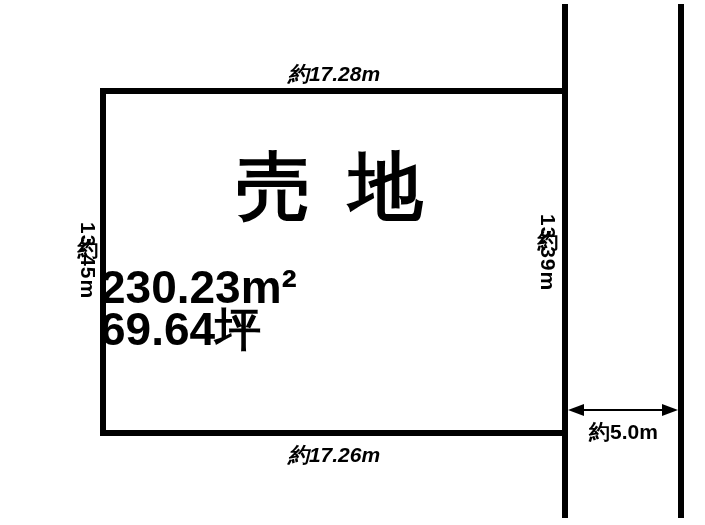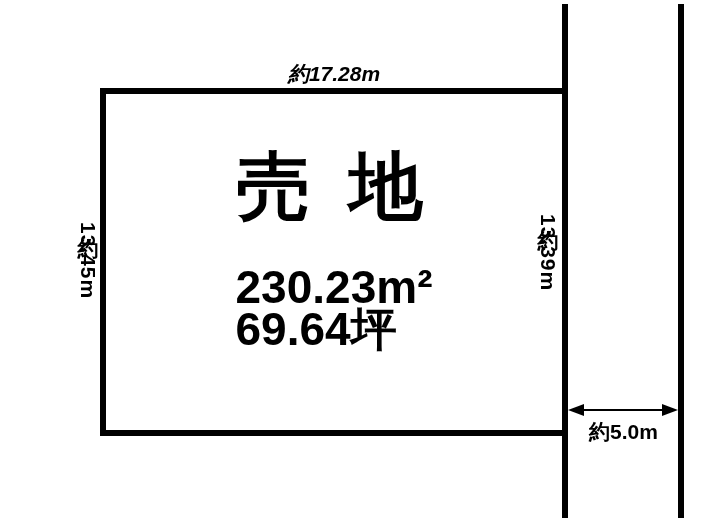--- a/index.html
+++ b/index.html
@@ -53,21 +53,20 @@
     white-space: nowrap;
   }
 
   
   .area-block {
     position: absolute;
     left: 100px;
     top: 266px;
     width: 468px;
     display: flex;
-    justify-content: center;
   }
   .area-inner {
     text-align: left;
     font-size: 46px;
     line-height: 0.92;
     white-space: nowrap;
   }
 
   
   .dim-h {
@@ -152,20 +151,21 @@
 
   <div class="area-block">
     <div class="area-inner">
       <div>230.23m²</div>
       <div>69.64坪</div>
     </div>
   </div>
 
   <div class="dim-h dim-top">約17.28m</div>
 
+  <div class="dim-h dim-bottom">約17.26m</div>
 
   <div class="dim-v dim-left">約13.45m</div>
 
   <div class="dim-v dim-right">約13.39m</div>
 
   <div class="road-arrow">
     <div class="shaft"></div>
     <div class="head left"></div>
     <div class="head right"></div>
   </div>

